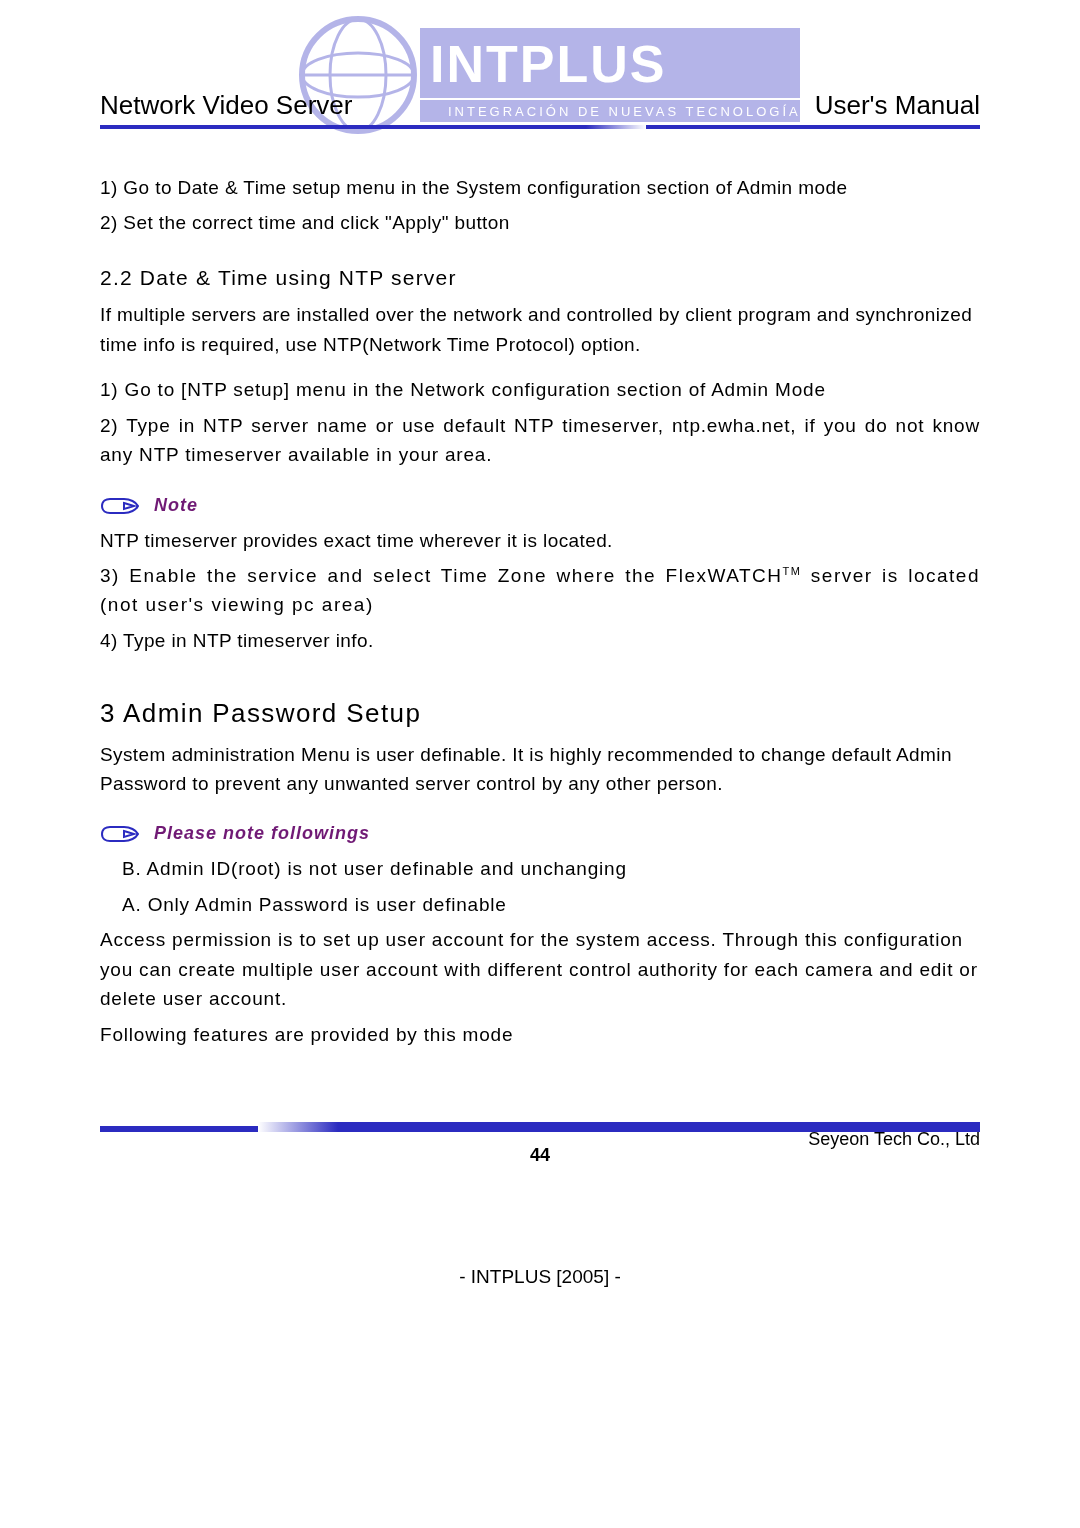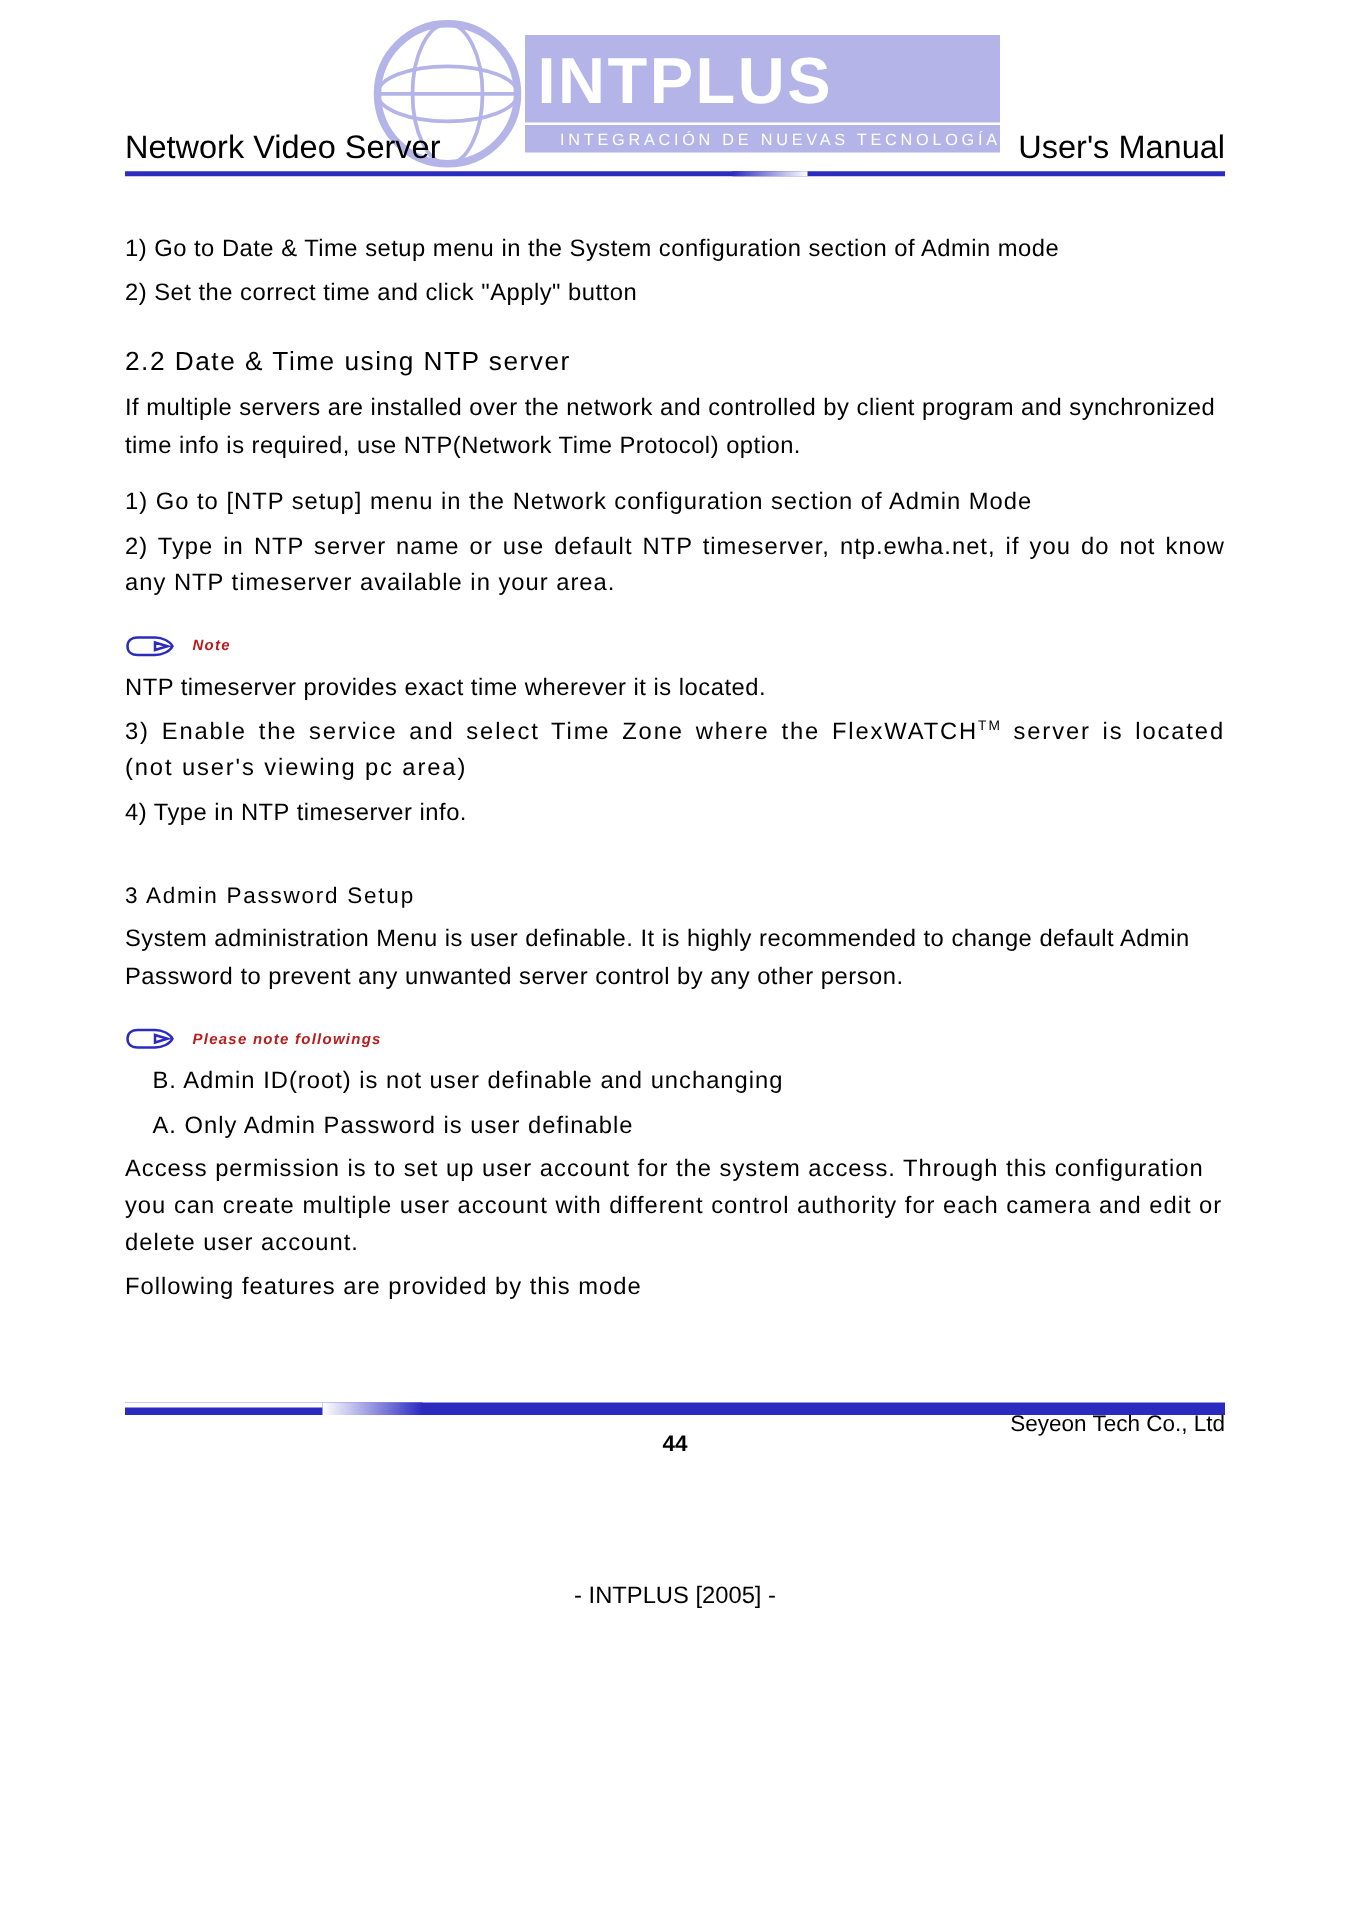--- a/index.html
+++ b/index.html
@@ -11,21 +11,21 @@
     font-family: Arial, Helvetica, sans-serif;
     background: #ffffff;
     color: #000000;
     overflow: hidden;
   }
   .page {
     position: relative;
     width: 1080px;
     height: 1528px;
     box-sizing: border-box;
-    padding: 12px 100px;
+    padding: 0 100px;
   }
   .watermark {
     position: absolute;
     top: 0;
     left: 50%;
     transform: translateX(-50%);
     width: 520px;
     height: 150px;
     opacity: 0.35;
     pointer-events: none;
@@ -65,44 +65,44 @@
     margin-top: 44px;
   }
   .content p { margin: 6px 0; }
   .h22 {
     font-size: 21px;
     letter-spacing: 1.2px;
     margin-top: 24px;
     margin-bottom: 6px;
   }
   .h3 {
-    font-size: 18px;
+    font-size: 26px;
     letter-spacing: 1.4px;
     margin-top: 38px;
     margin-bottom: 6px;
   }
   .h4 {
     font-size: 26px;
     letter-spacing: 1.4px;
     margin-top: 30px;
     margin-bottom: 6px;
   }
   .note-row {
     display: flex;
     align-items: center;
     gap: 14px;
     margin-top: 22px;
     margin-bottom: 2px;
   }
   .note-label {
-    color: #b91c1c;
+    color: #701a75;
     font-style: italic;
     font-weight: bold;
     letter-spacing: 1px;
-    font-size: 12px;
+    font-size: 18px;
   }
   .hand-icon { width: 40px; height: 26px; }
   .justify { text-align: justify; }
   .indent { padding-left: 22px; }
   .ls { letter-spacing: 1.5px; }
   .ls2 { letter-spacing: 0.8px; }
   .sup { font-size: 11px; vertical-align: super; }
   .footer-bar {
     position: absolute;
     left: 100px;

